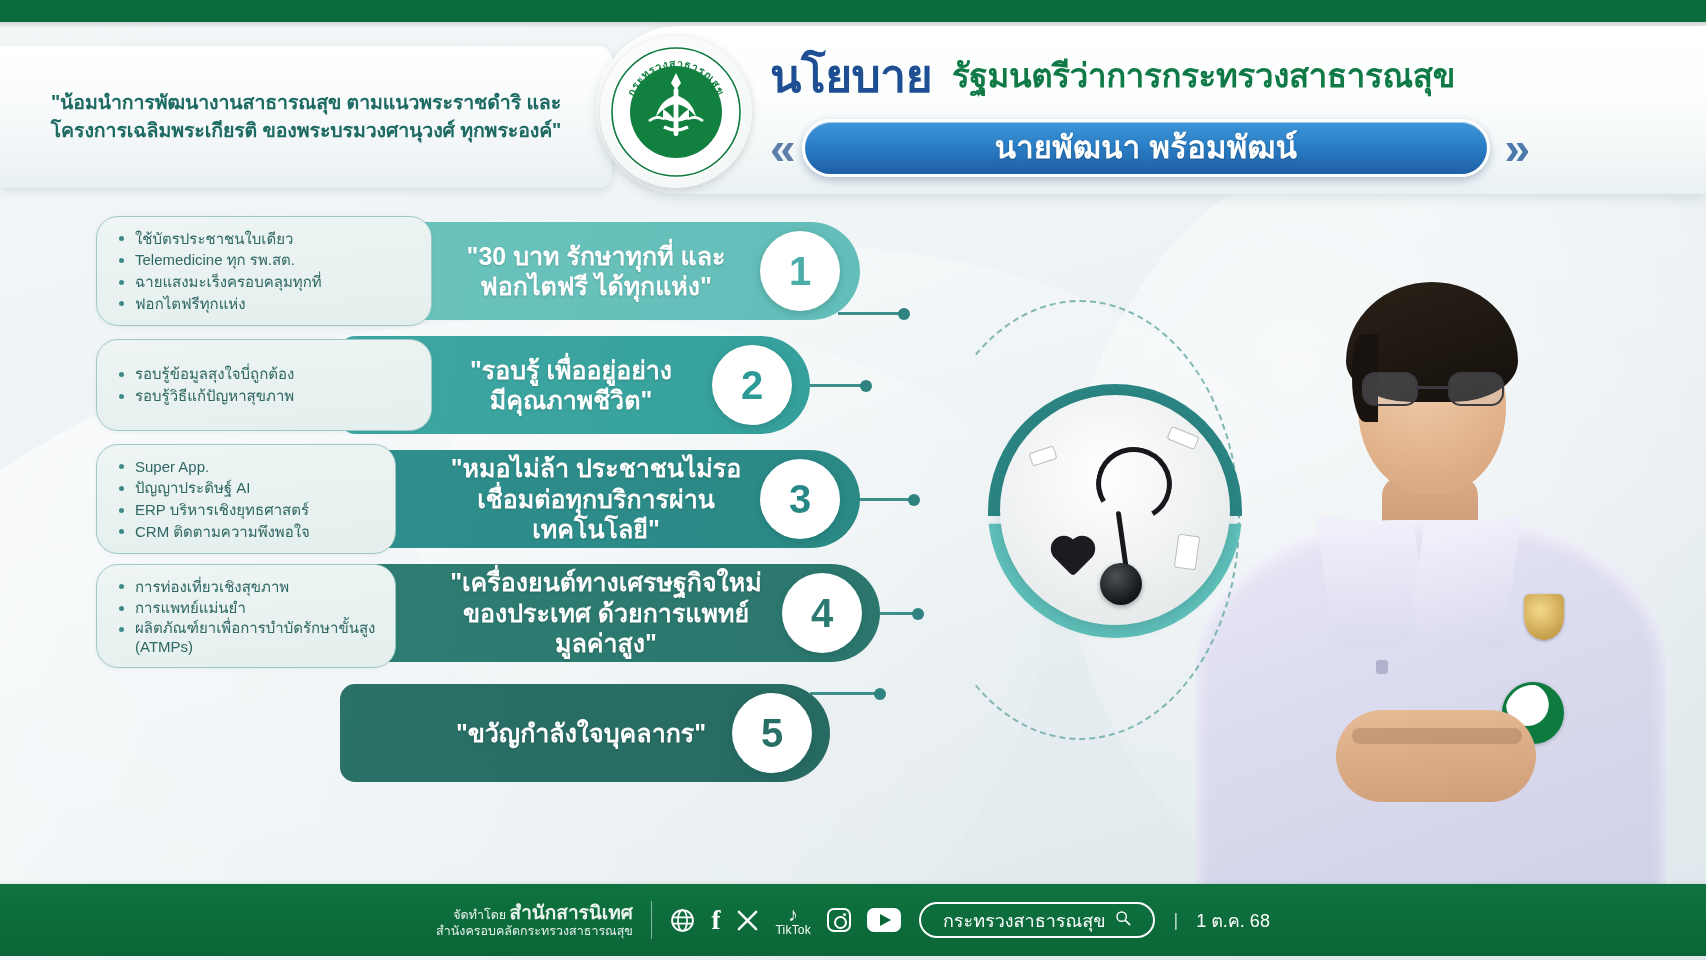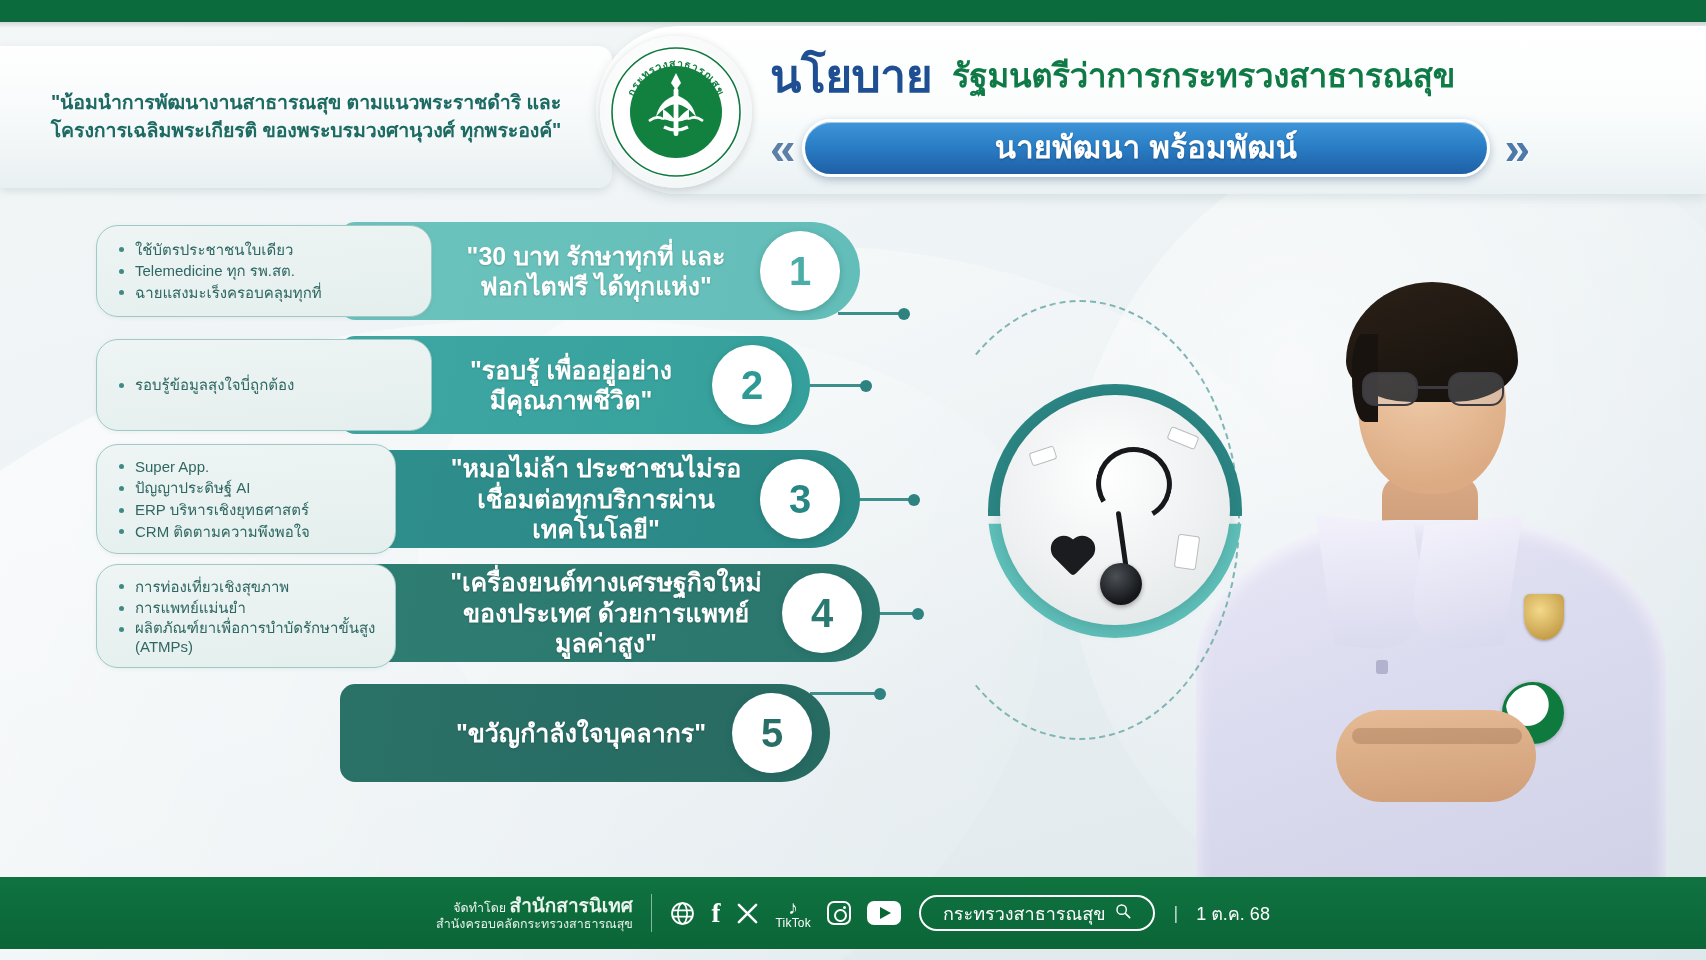--- a/index.html
+++ b/index.html
@@ -357,21 +357,21 @@
   .row5 .num-circle span { color: #276f67; }
   .row5 .connector { left: 810px; top: 8px; width: 70px; }
 
   .row3 .bullets, .row4 .bullets { width: 300px; }
   .row4 { height: 104px; }
   .row4 .bullets { min-height: 100px; }
   .row5 .bullets { width: 336px; }
 
   
   .footer {
-    position: absolute; left: 0; bottom: 11px; width: 1706px; height: 72px;
+    position: absolute; left: 0; bottom: 4px; width: 1706px; height: 72px;
     background: linear-gradient(180deg,#0f7340 0%,#0b6537 100%);
     display: flex; align-items: center; justify-content: center; gap: 18px;
   }
   .footer-shadow{
     position:absolute; left:0; bottom:72px; width:1706px; height:8px;
     background: linear-gradient(to top, rgba(0,0,0,.10), rgba(0,0,0,0));
   }
   .f-credit { color: #fff; line-height: 1.22; text-align: right; }
   .f-credit .l1 { font-size: 12.5px; opacity: .92; }
   .f-credit .l1 b { font-size: 19px; font-weight: bold; }
@@ -517,38 +517,40 @@
         </div>
       <div class="title-pill">
         <div class="t">"30 บาท รักษาทุกที่ และ
 ฟอกไตฟรี ได้ทุกแห่ง"</div>
       </div>
       <div class="bullets">
         <ul>
           <li>ใช้บัตรประชาชนใบเดียว</li>
           <li>Telemedicine ทุก รพ.สต.</li>
           <li>ฉายแสงมะเร็งครอบคลุมทุกที่</li>
+          <li>ฟอกไตฟรีทุกแห่ง</li>
         </ul>
       </div>
       <div class="num-circle">
         <span>1</span>
       </div>
     </div>
 
     <div class="row row2">
       <div class="connector">
           <div class="knob"></div>
         </div>
       <div class="title-pill">
         <div class="t">"รอบรู้ เพื่ออยู่อย่าง
 มีคุณภาพชีวิต"</div>
       </div>
       <div class="bullets">
         <ul>
           <li>รอบรู้ข้อมูลสุงใจบี่ถูกต้อง</li>
+          <li>รอบรู้วิธีแก้ปัญหาสุขภาพ</li>
         </ul>
       </div>
       <div class="num-circle">
         <span>2</span>
       </div>
     </div>
 
     <div class="row row3">
       <div class="connector">
           <div class="knob"></div>

